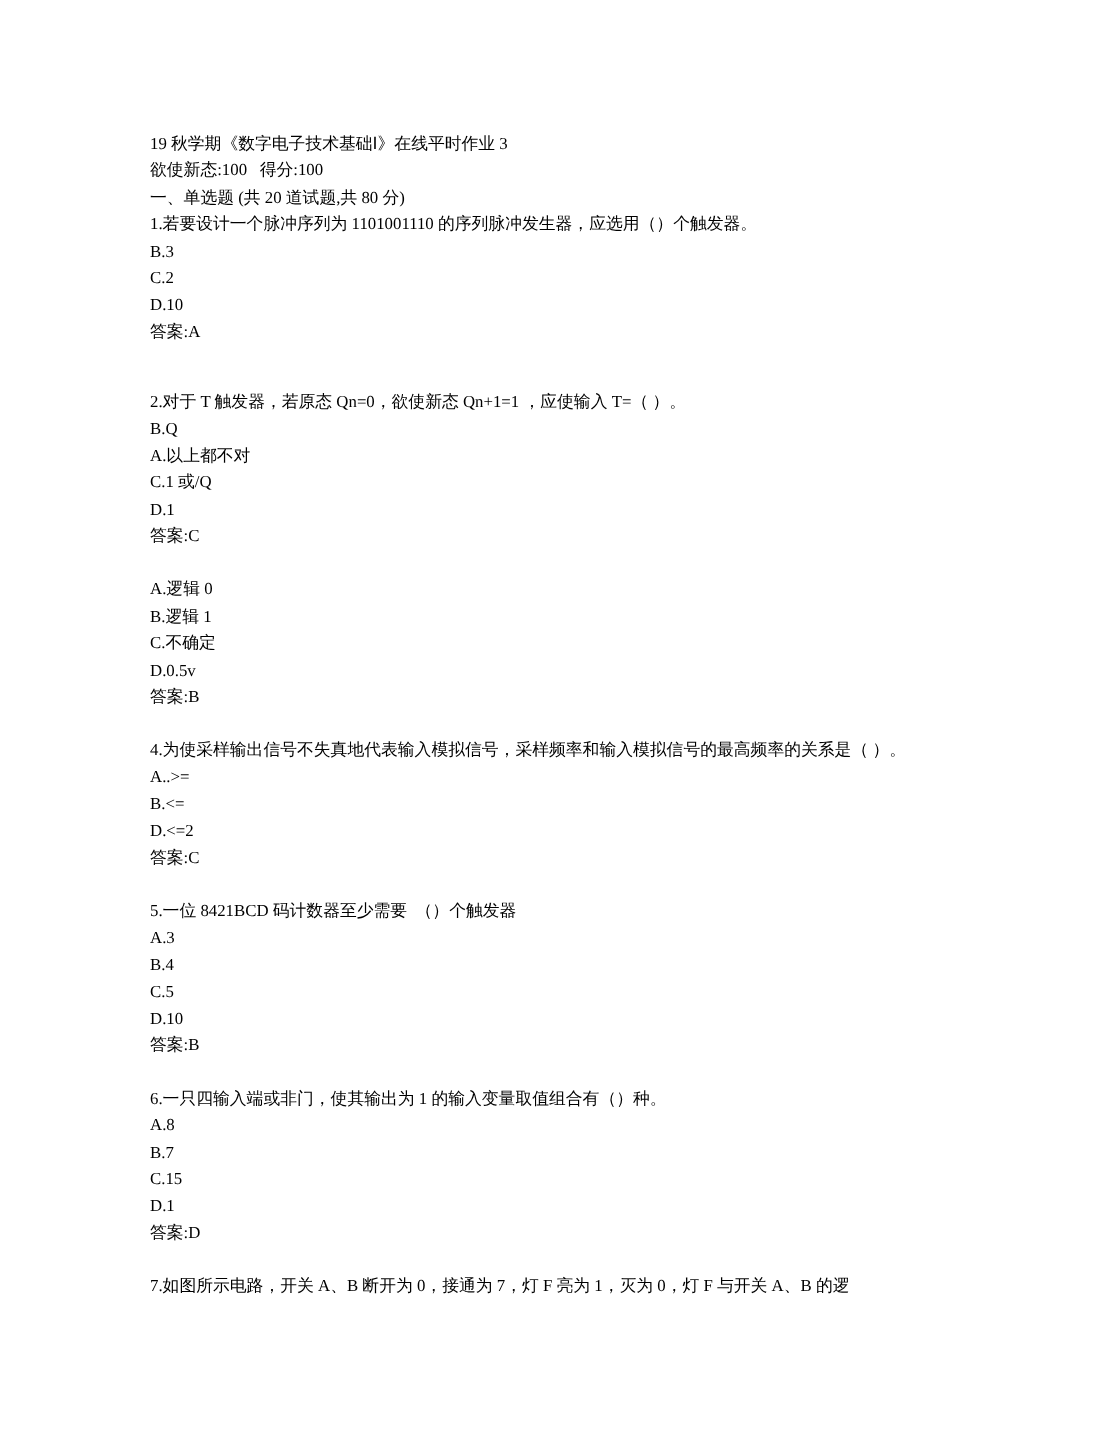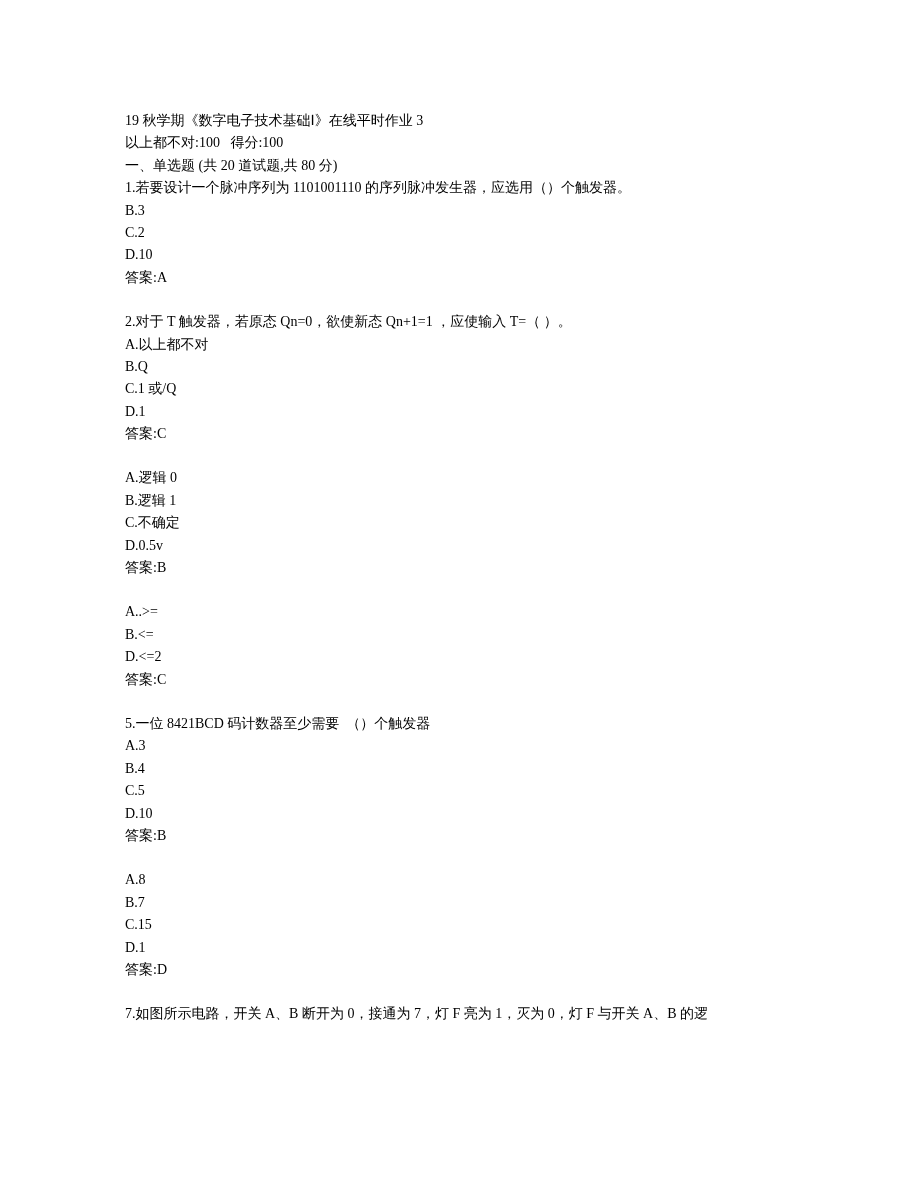--- a/index.html
+++ b/index.html
@@ -17,71 +17,73 @@
       width: 920px;
     }
     .line {
       display: block;
       white-space: pre-wrap;
     }
     .question-block {
       margin-bottom: 22px;
     }
     .header-block {
-      margin-bottom: 22px;
+      margin-bottom: 36px;
     }
   </style>
 </head>
 <body>
 
 <div class="header-block">
   <span class="line">19 秋学期《数字电子技术基础Ⅰ》在线平时作业 3</span>
-  <span class="line">以上都不对:100   得分:100</span>
+  <span class="line">欲使新态:100   得分:100</span>
   <span class="line">一、单选题 (共 20 道试题,共 80 分)</span>
   <span class="line">1.若要设计一个脉冲序列为 1101001110 的序列脉冲发生器，应选用（）个触发器。</span>
   <span class="line">B.3</span>
   <span class="line">C.2</span>
   <span class="line">D.10</span>
   <span class="line">答案:A</span>
 </div>
 
 <div class="question-block">
   <span class="line">2.对于 T 触发器，若原态 Qn=0，欲使新态 Qn+1=1 ，应使输入 T=（ ）。</span>
+  <span class="line">B.Q</span>
   <span class="line">A.以上都不对</span>
-  <span class="line">B.Q</span>
   <span class="line">C.1 或/Q</span>
   <span class="line">D.1</span>
   <span class="line">答案:C</span>
 </div>
 
 <div class="question-block">
   <span class="line">A.逻辑 0</span>
   <span class="line">B.逻辑 1</span>
   <span class="line">C.不确定</span>
   <span class="line">D.0.5v</span>
   <span class="line">答案:B</span>
 </div>
 
 <div class="question-block">
+  <span class="line">4.为使采样输出信号不失真地代表输入模拟信号，采样频率和输入模拟信号的最高频率的关系是（ ）。</span>
   <span class="line">A..&gt;=</span>
   <span class="line">B.&lt;=</span>
   <span class="line">D.&lt;=2</span>
   <span class="line">答案:C</span>
 </div>
 
 <div class="question-block">
   <span class="line">5.一位 8421BCD 码计数器至少需要  （）个触发器</span>
   <span class="line">A.3</span>
   <span class="line">B.4</span>
   <span class="line">C.5</span>
   <span class="line">D.10</span>
   <span class="line">答案:B</span>
 </div>
 
 <div class="question-block">
+  <span class="line">6.一只四输入端或非门，使其输出为 1 的输入变量取值组合有（）种。</span>
   <span class="line">A.8</span>
   <span class="line">B.7</span>
   <span class="line">C.15</span>
   <span class="line">D.1</span>
   <span class="line">答案:D</span>
 </div>
 
 <div class="question-block">
   <span class="line">7.如图所示电路，开关 A、B 断开为 0，接通为 7，灯 F 亮为 1，灭为 0，灯 F 与开关 A、B 的逻</span>
 </div>

